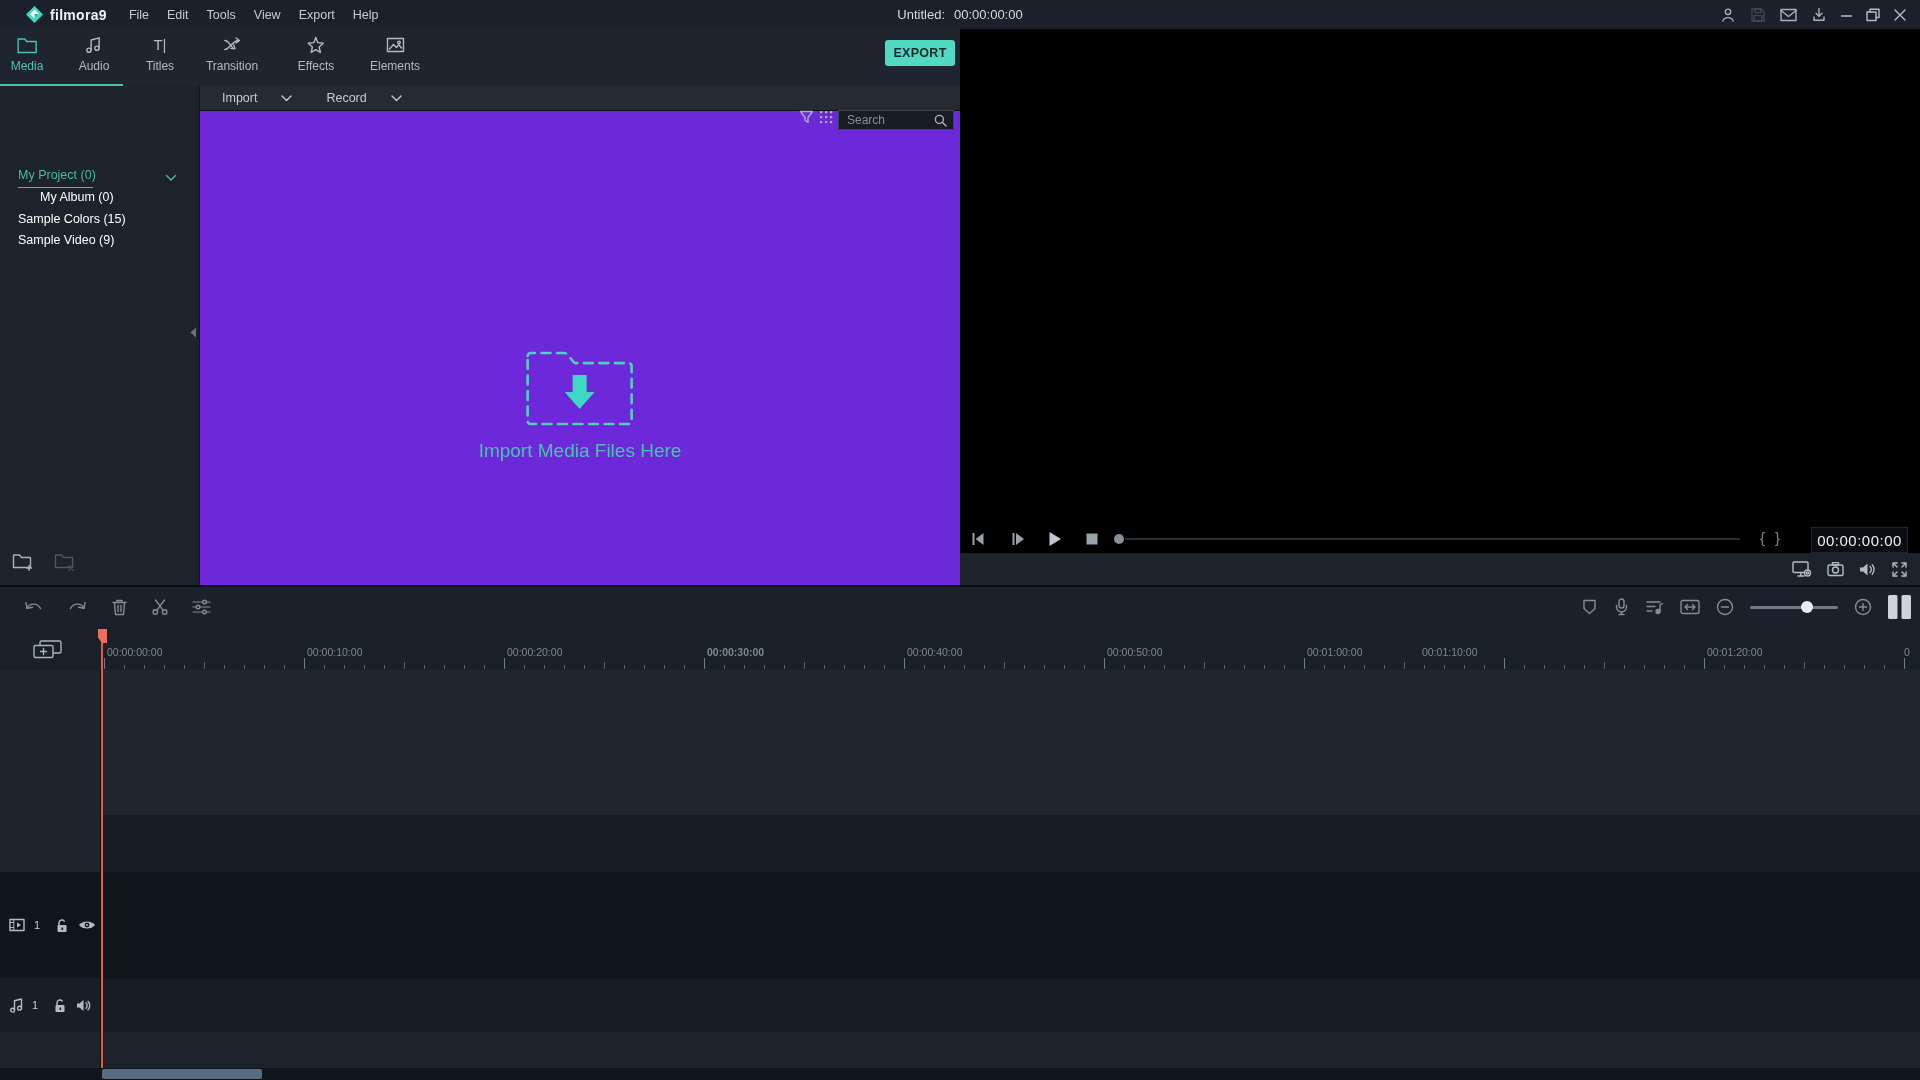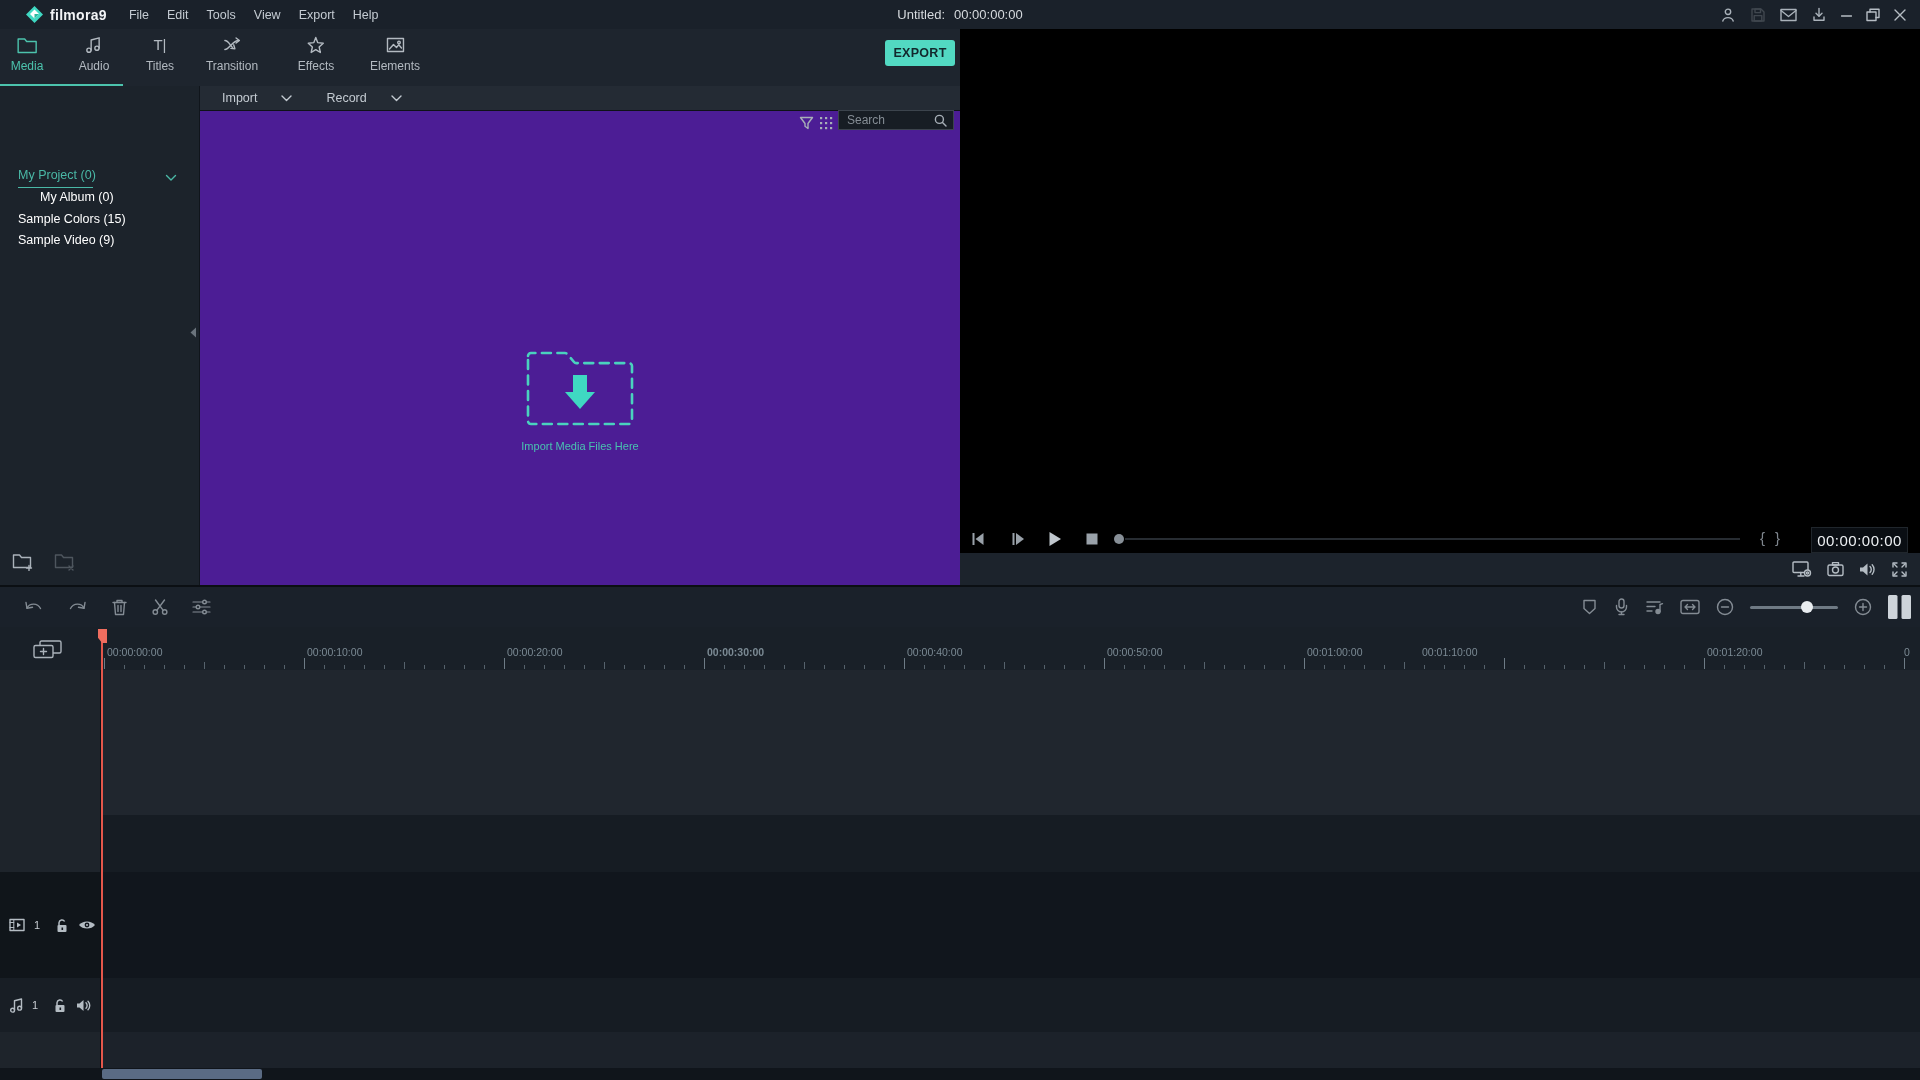--- a/index.html
+++ b/index.html
@@ -53,34 +53,34 @@
   .sidebar{position:absolute;left:0;top:86px;width:200px;height:499px;background:#1c232b;
            border-right:1px solid #10151b;box-sizing:border-box;padding-left:32px;}
   .side-item{position:absolute;font-size:12.5px;color:#ffffff;white-space:nowrap;cursor:default;}
   .side-item.active{color:#4ab8a6;}
   .side-underline{position:absolute;left:18px;top:101px;width:75px;height:1px;background:#4ab8a6;}
   .side-chevron{position:absolute;left:165px;top:88px;color:#4ab8a6;}
   .collapse-arrow{position:absolute;right:2px;top:241px;color:#6a737c;}
   .side-folders{position:absolute;left:12px;bottom:14px;display:flex;gap:20px;align-items:center;}
 
   
-  .media-panel{position:absolute;left:200px;top:86px;width:760px;height:499px;background:#4c1d95;text-decoration:underline;}
+  .media-panel{position:absolute;left:200px;top:86px;width:760px;height:499px;background:#6d28d9;text-decoration:underline;}
   .media-toolbar{position:absolute;left:0;top:0;width:760px;height:25px;background:#242b34;
                  border-bottom:1px solid #0e1217;display:flex;align-items:center;
                  padding:0 6px 0 22px;box-sizing:border-box;color:#c4cbd2;font-size:12.5px;}
   .mt-group{display:flex;align-items:center;gap:24px;margin-right:34px;cursor:default;}
-  .mt-right{margin-left:auto;display:flex;align-items:flex-end;gap:5px;color:#a7afb7;margin-top:44px;}
+  .mt-right{margin-left:auto;display:flex;align-items:flex-start;gap:5px;color:#a7afb7;margin-top:44px;}
   .search-box{width:116px;height:20px;background:#171d24;border:1px solid #3c444d;
               display:flex;align-items:center;padding:0 6px;box-sizing:border-box;}
   .search-box input{flex:1;min-width:0;background:transparent;border:none;outline:none;
               color:#b9c0c7;font-size:12px;font-family:"Liberation Sans",sans-serif;}
   .search-box input::placeholder{color:#858d95;}
   .import-zone{position:absolute;left:50%;top:252px;transform:translateX(-50%);
                display:flex;flex-direction:column;align-items:center;gap:12px;cursor:pointer;}
-  .import-label{font-size:11px;color:#49c3b0;}
+  .import-label{font-size:19px;color:#49c3b0;}
 
   
   .toolbar-row{position:absolute;left:0;top:585px;width:1920px;height:42px;background:#1a212a;
                border-top:2px solid #0b0f13;box-sizing:border-box;display:flex;align-items:center;color:#848c94;}
   .tr-left{display:flex;align-items:center;gap:23px;padding-left:23px;}
   .tr-right{margin-left:auto;display:flex;align-items:center;gap:16px;padding-right:8px;}
   .zoom-slider{position:relative;width:88px;height:12px;}
   .zoom-slider .track{position:absolute;left:0;top:5px;width:88px;height:2.5px;background:#6f7a84;border-radius:2px;}
   .zoom-slider .knob{position:absolute;left:51px;top:0;width:12px;height:12px;border-radius:50%;background:#e9edf0;}
 

